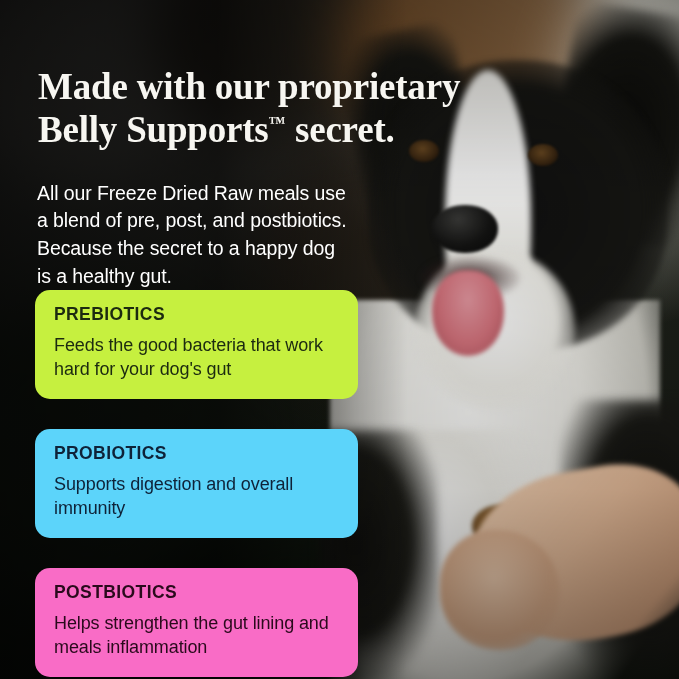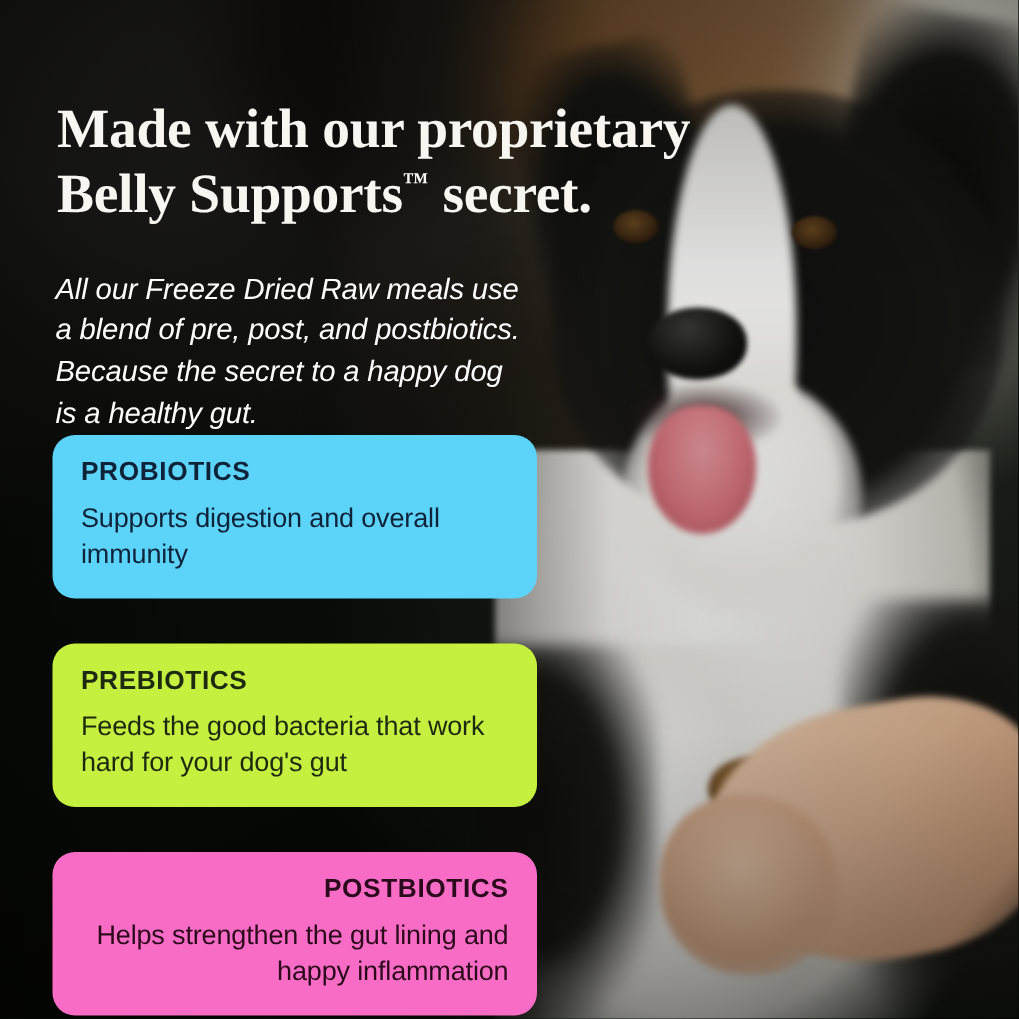--- a/index.html
+++ b/index.html
@@ -175,21 +175,20 @@
     letter-spacing: 0.3px;
   }
 
   .subcopy {
     position: absolute;
     left: 37px; top: 160px; width: 315px;
     font-size: 19.5px;
     line-height: 1.43;
     color: #ffffff;
     letter-spacing: -0.1px;
-    font-style: italic;
   }
 
   .cards {
     position: absolute;
     left: 35px; top: 290px; width: 323px;
   }
   .card {
     width: 323px;
     border-radius: 15px;
     padding: 14px 19px 17px 19px;
@@ -247,30 +246,30 @@
   </div>
 
   <div class="content">
 
     <h1 class="headline"><span>Made with our proprietary</span><br><span>Belly Supports</span><span class="tm">™</span><span> secret.</span></h1>
 
     <p class="subcopy">All our Freeze Dried Raw meals use a blend of pre, post, and postbiotics. Because the secret to a happy dog is a healthy gut.</p>
 
     <div class="cards">
 
+      <div class="card" style="background: rgb(198, 240, 63); color: rgb(28, 42, 16);">
+        <p class="card-title">PREBIOTICS</p>
+        <p class="card-body">Feeds the good bacteria that work hard for your dog's gut</p>
+      </div>
+
       <div class="card" style="background: rgb(92, 212, 250); color: rgb(14, 34, 56);">
         <p class="card-title">PROBIOTICS</p>
         <p class="card-body">Supports digestion and overall immunity</p>
       </div>
 
-      <div class="card" style="background: rgb(198, 240, 63); color: rgb(28, 42, 16);">
-        <p class="card-title">PREBIOTICS</p>
-        <p class="card-body">Feeds the good bacteria that work hard for your dog's gut</p>
-      </div>
-
-      <div class="card" style="background: rgb(249, 108, 198); color: rgb(42, 10, 28); text-align: right;">
+      <div class="card" style="background: rgb(249, 108, 198); color: rgb(42, 10, 28);">
         <p class="card-title">POSTBIOTICS</p>
-        <p class="card-body">Helps strengthen the gut lining and happy inflammation</p>
+        <p class="card-body">Helps strengthen the gut lining and meals inflammation</p>
       </div>
 
     </div>
   </div>
 </div>
 
 </body></html>

